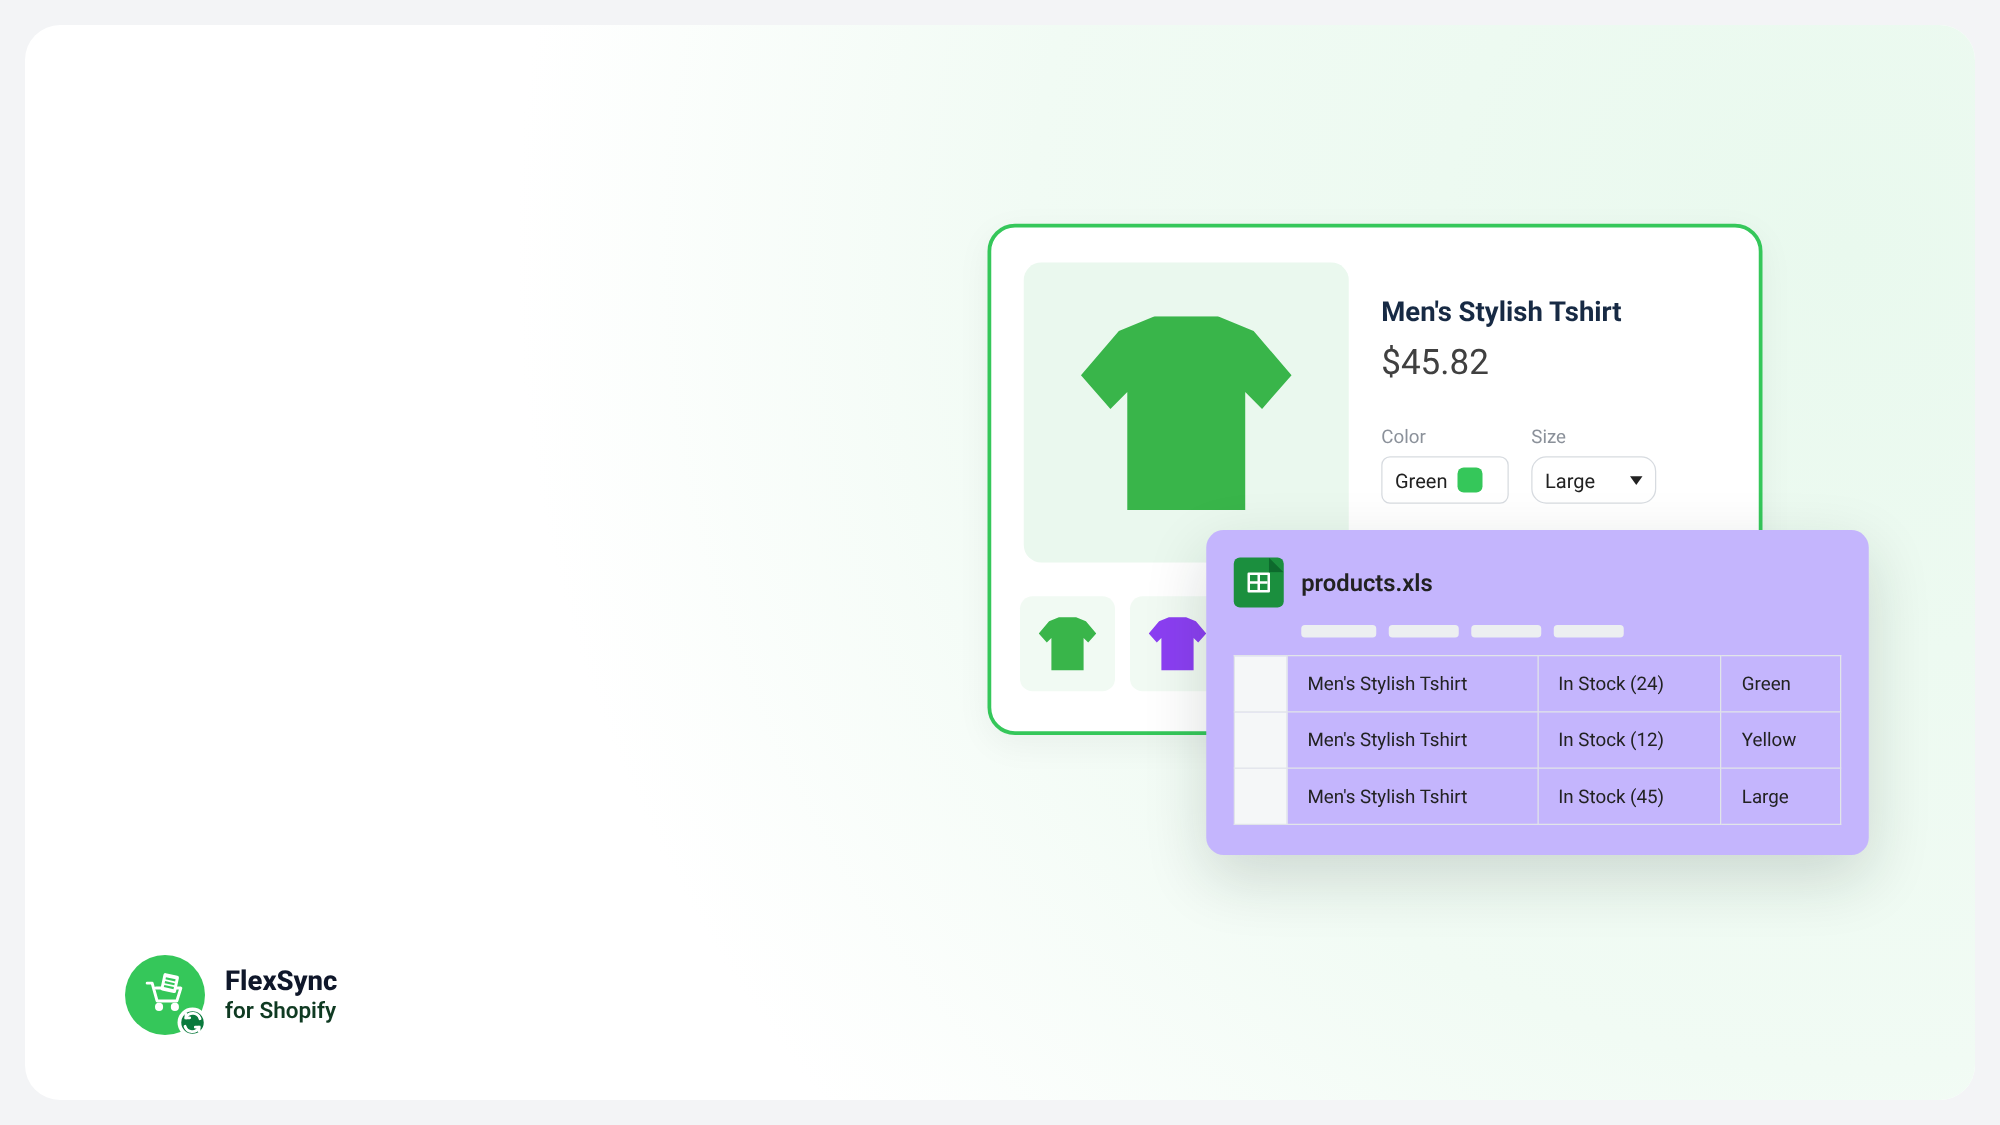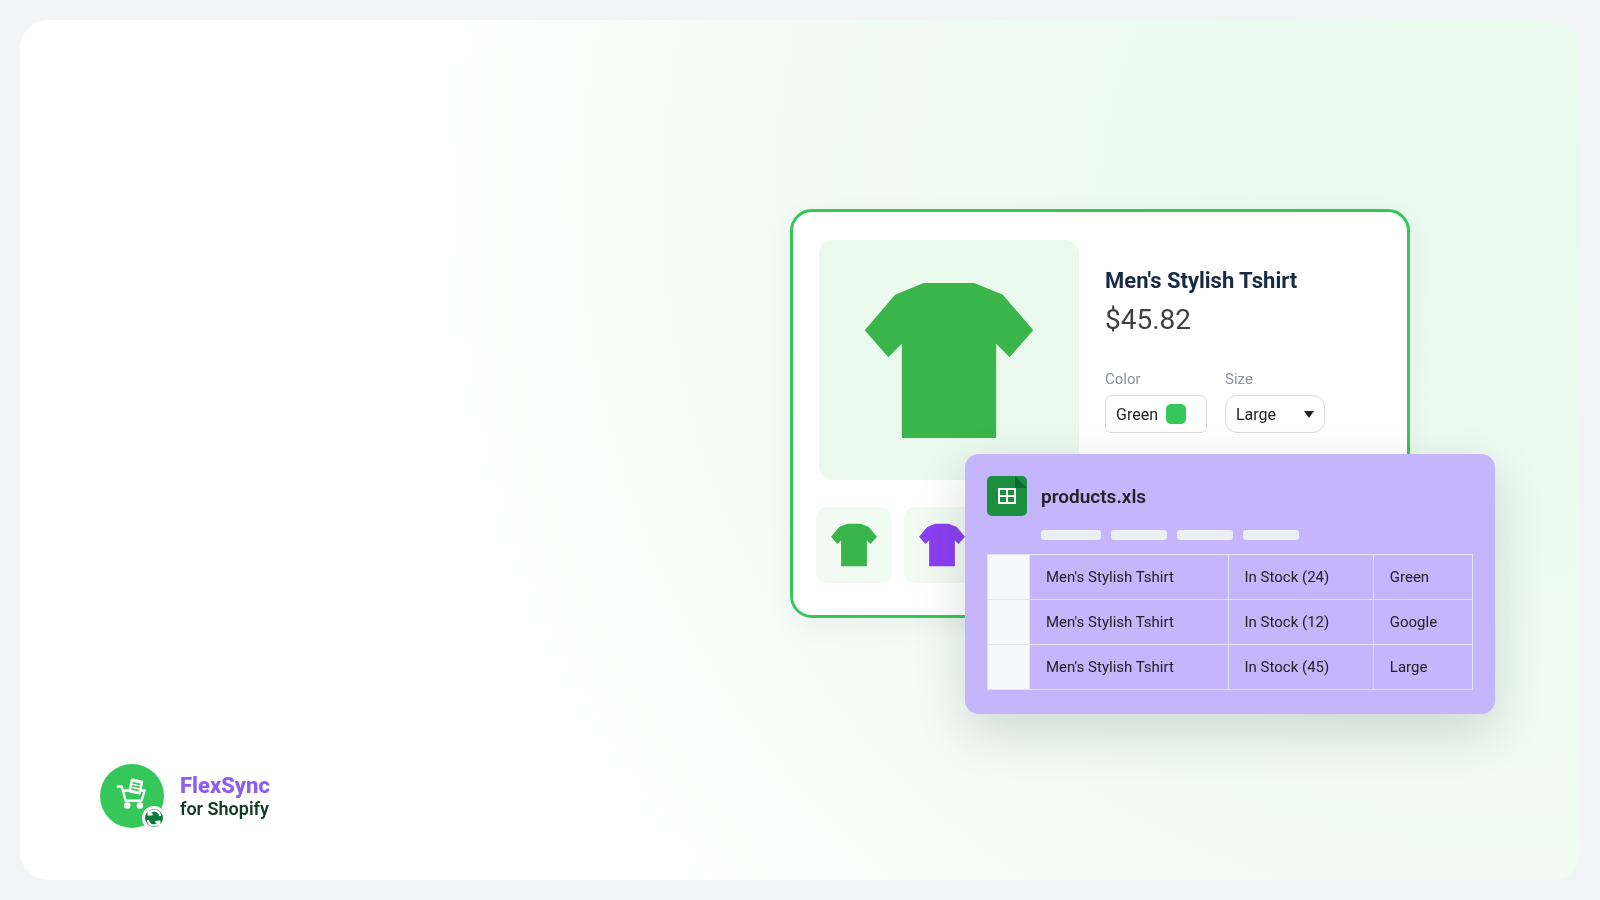--- a/index.html
+++ b/index.html
@@ -26,24 +26,24 @@
 
   .headline { max-width: 700px; }
   .headline h1 { font-size: 74px; font-weight: 800; line-height: 1.05; letter-spacing: -0.02em; color: #111; }
   .headline .accent { color: #35c75a; display: block; }
   .headline p { margin-top: 36px; font-size: 28px; line-height: 1.5; color: #5f6670; max-width: 570px; }
 
   .brand { position: absolute; left: 80px; bottom: 52px; display: flex; align-items: center; gap: 16px; }
   .brand-icon { width: 64px; height: 64px; border-radius: 50%; background: #35c75a; position: relative; display: flex; align-items: center; justify-content: center; }
   .brand-icon svg { width: 38px; height: 38px; }
   .brand-badge { position: absolute; right: -2px; bottom: -2px; width: 24px; height: 24px; border-radius: 50%; background: #0a7a3d; border: 3px solid #fff; display: flex; align-items: center; justify-content: center; }
-  .brand-text .line1 { font-size: 22px; font-weight: 800; color: #8b5cf6; }
+  .brand-text .line1 { font-size: 22px; font-weight: 800; color: #0f172a; }
   .brand-text .line2 { font-size: 18px; font-weight: 600; color: #0f3a22; }
 
-  .mock { position: absolute; right: 80px; top: 189px; width: 710px; }
+  .mock { position: absolute; right: 80px; top: 159px; width: 710px; }
 
   .prod-card {
     width: 620px;
     border: 3px solid #35c75a;
     border-radius: 22px;
     background: #fff;
     padding: 28px 26px 135px 26px;
     display: flex;
     gap: 26px;
     box-shadow: 0 8px 28px rgba(0,0,0,0.05);
@@ -164,21 +164,21 @@
             <tr>
               <td class="rh"></td>
               <td>Men's Stylish Tshirt</td>
               <td>In Stock (24)</td>
               <td>Green</td>
             </tr>
             <tr>
               <td class="rh"></td>
               <td>Men's Stylish Tshirt</td>
               <td>In Stock (12)</td>
-              <td>Google</td>
+              <td>Yellow</td>
             </tr>
             <tr>
               <td class="rh"></td>
               <td>Men's Stylish Tshirt</td>
               <td>In Stock (45)</td>
               <td>Large</td>
             </tr>
           </tbody>
         </table>
       </div>

